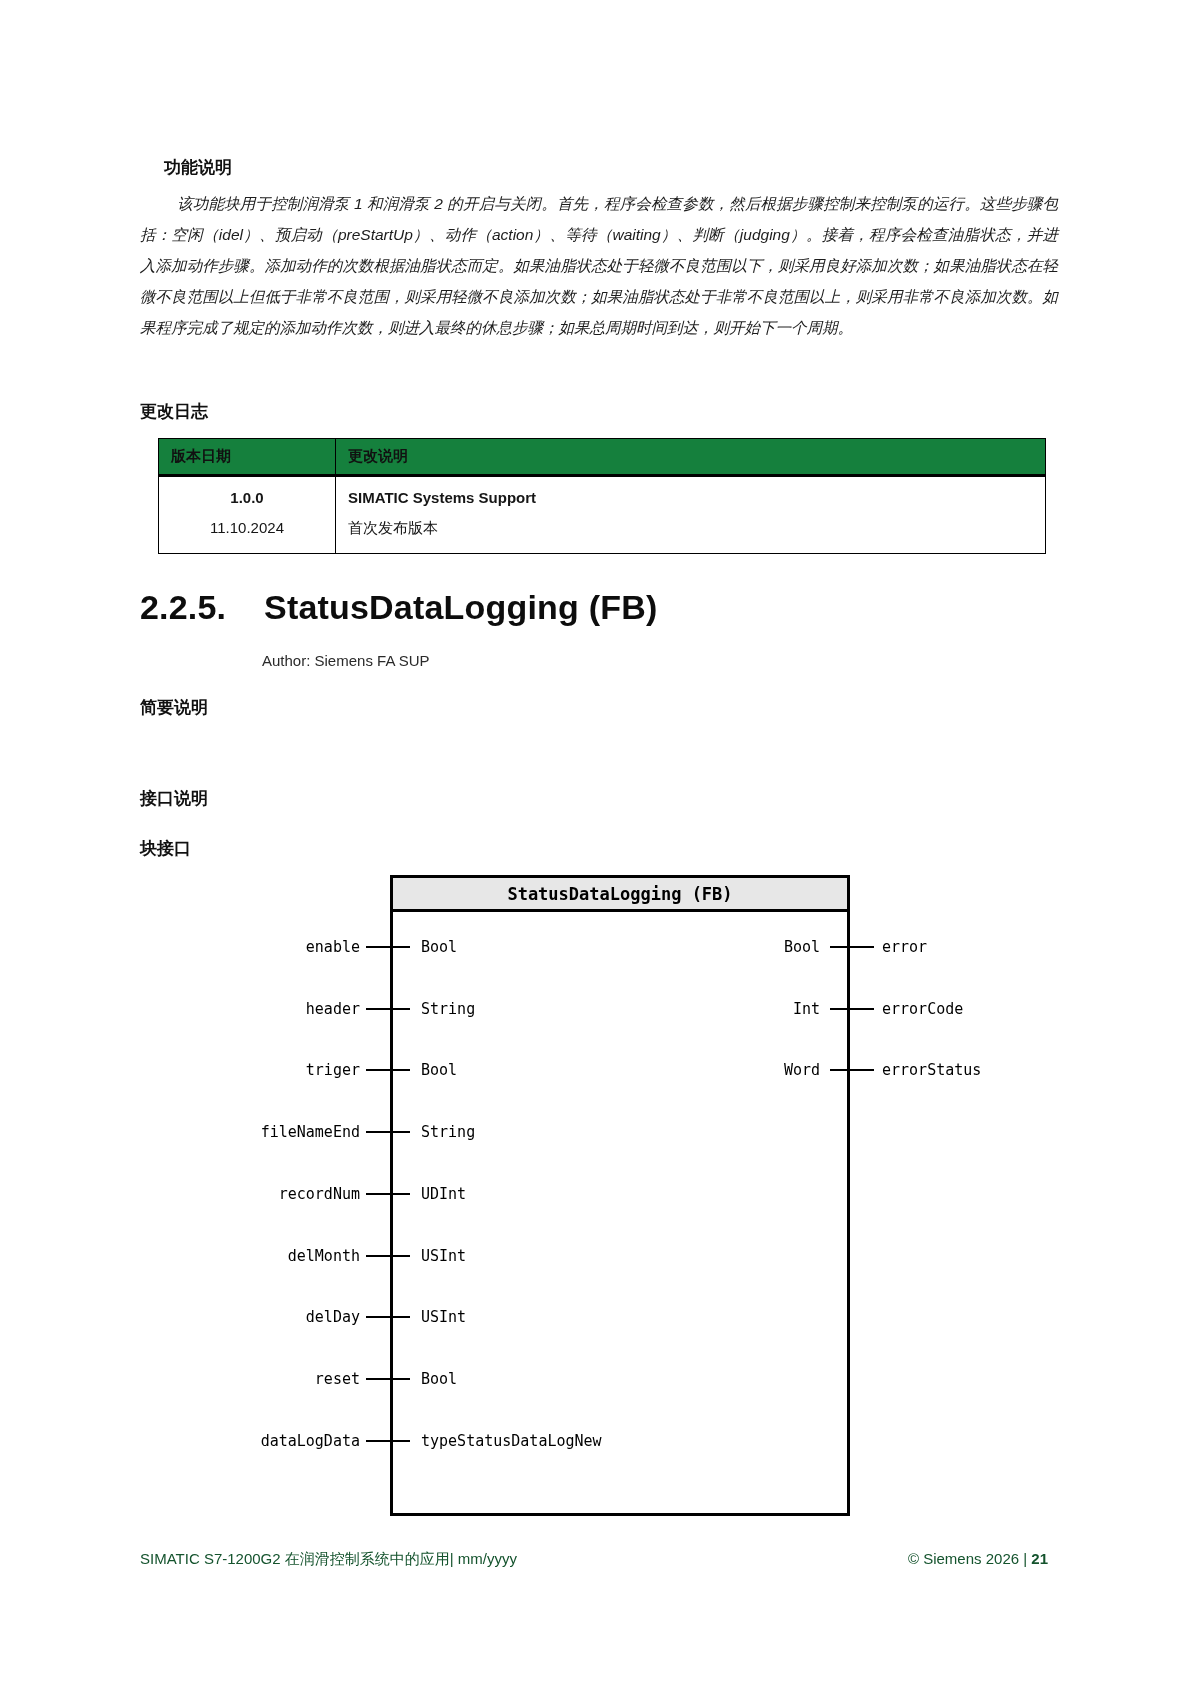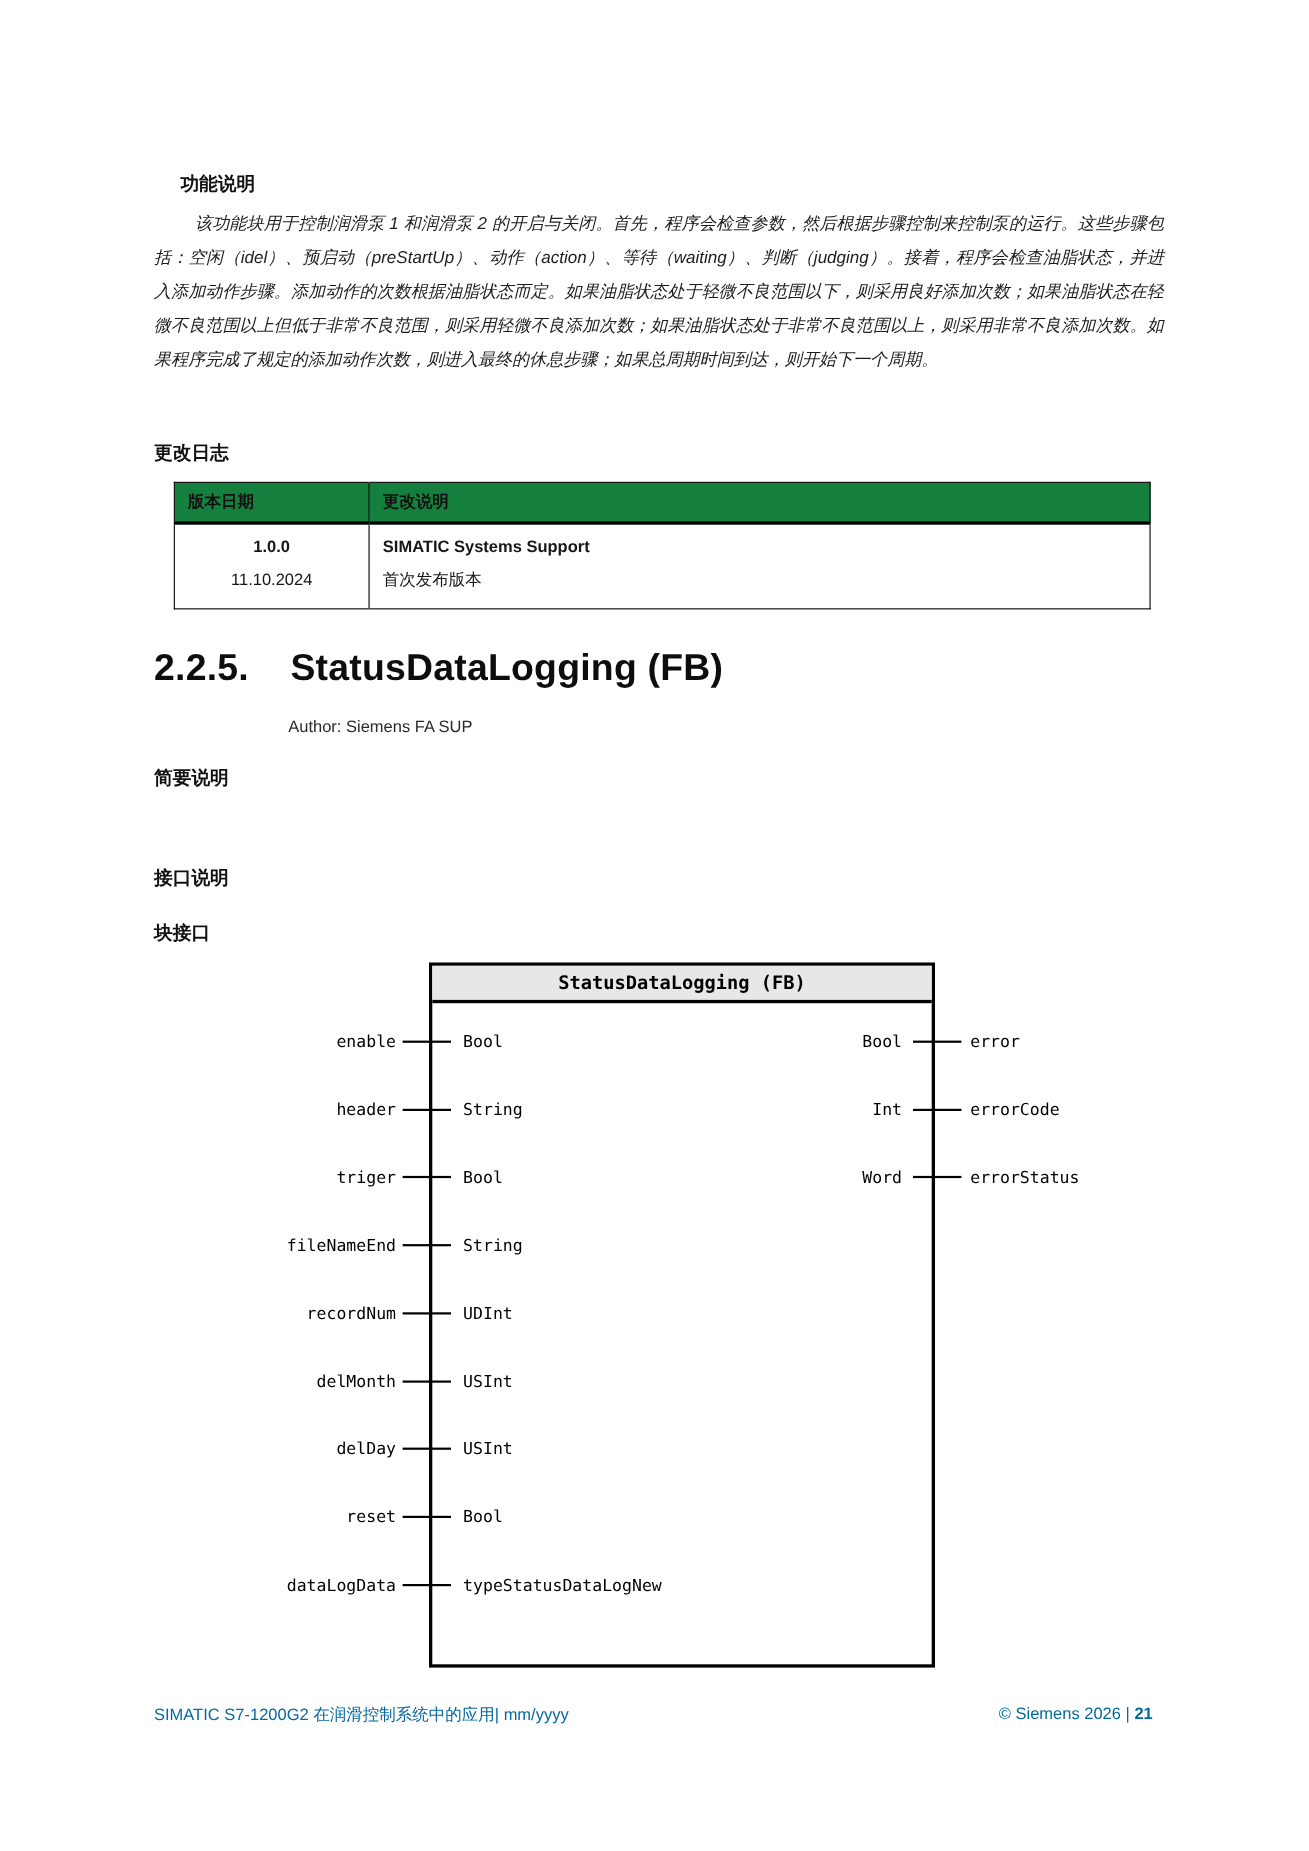--- a/index.html
+++ b/index.html
@@ -52,21 +52,21 @@
   .pin span { position:absolute; top:-10px; height:20px; line-height:20px; white-space:nowrap; }
   .pin .pin-line { top:-1px; height:2px; background:#000; }
   .pin.in  .pin-label { left:140px; width:220px; text-align:right; }
   .pin.in  .pin-line  { left:366px; width:44px; }
   .pin.in  .pin-type  { left:421px; }
   .pin.out .pin-type  { left:700px; width:120px; text-align:right; }
   .pin.out .pin-line  { left:830px; width:44px; }
   .pin.out .pin-label { left:882px; }
 
   
-  .footer { left:140px; right:142px; top:1550px; display:flex; justify-content:space-between; font-size:15px; color:#0369a1; }
+  .footer { left:140px; right:142px; top:1550px; display:flex; justify-content:space-between; font-size:15px; color:#14532d; }
 </style>
 </head>
 <body>
 
 <div class="page">
 
   <div class="abs h-bold" style="left:140px; top:156px;margin-left:24px;">功能说明</div>
   <div class="abs body-text para" style="left:140px; top:188px;font-style:italic;">该功能块用于控制润滑泵 1 和润滑泵 2 的开启与关闭。首先，程序会检查参数，然后根据步骤控制来控制泵的运行。这些步骤包括：空闲（idel）、预启动（preStartUp）、动作（action）、等待（waiting）、判断（judging）。接着，程序会检查油脂状态，并进入添加动作步骤。添加动作的次数根据油脂状态而定。如果油脂状态处于轻微不良范围以下，则采用良好添加次数；如果油脂状态在轻微不良范围以上但低于非常不良范围，则采用轻微不良添加次数；如果油脂状态处于非常不良范围以上，则采用非常不良添加次数。如果程序完成了规定的添加动作次数，则进入最终的休息步骤；如果总周期时间到达，则开始下一个周期。</div>
 
   <div class="abs h-bold" style="left:140px; top:400px;">更改日志</div>

